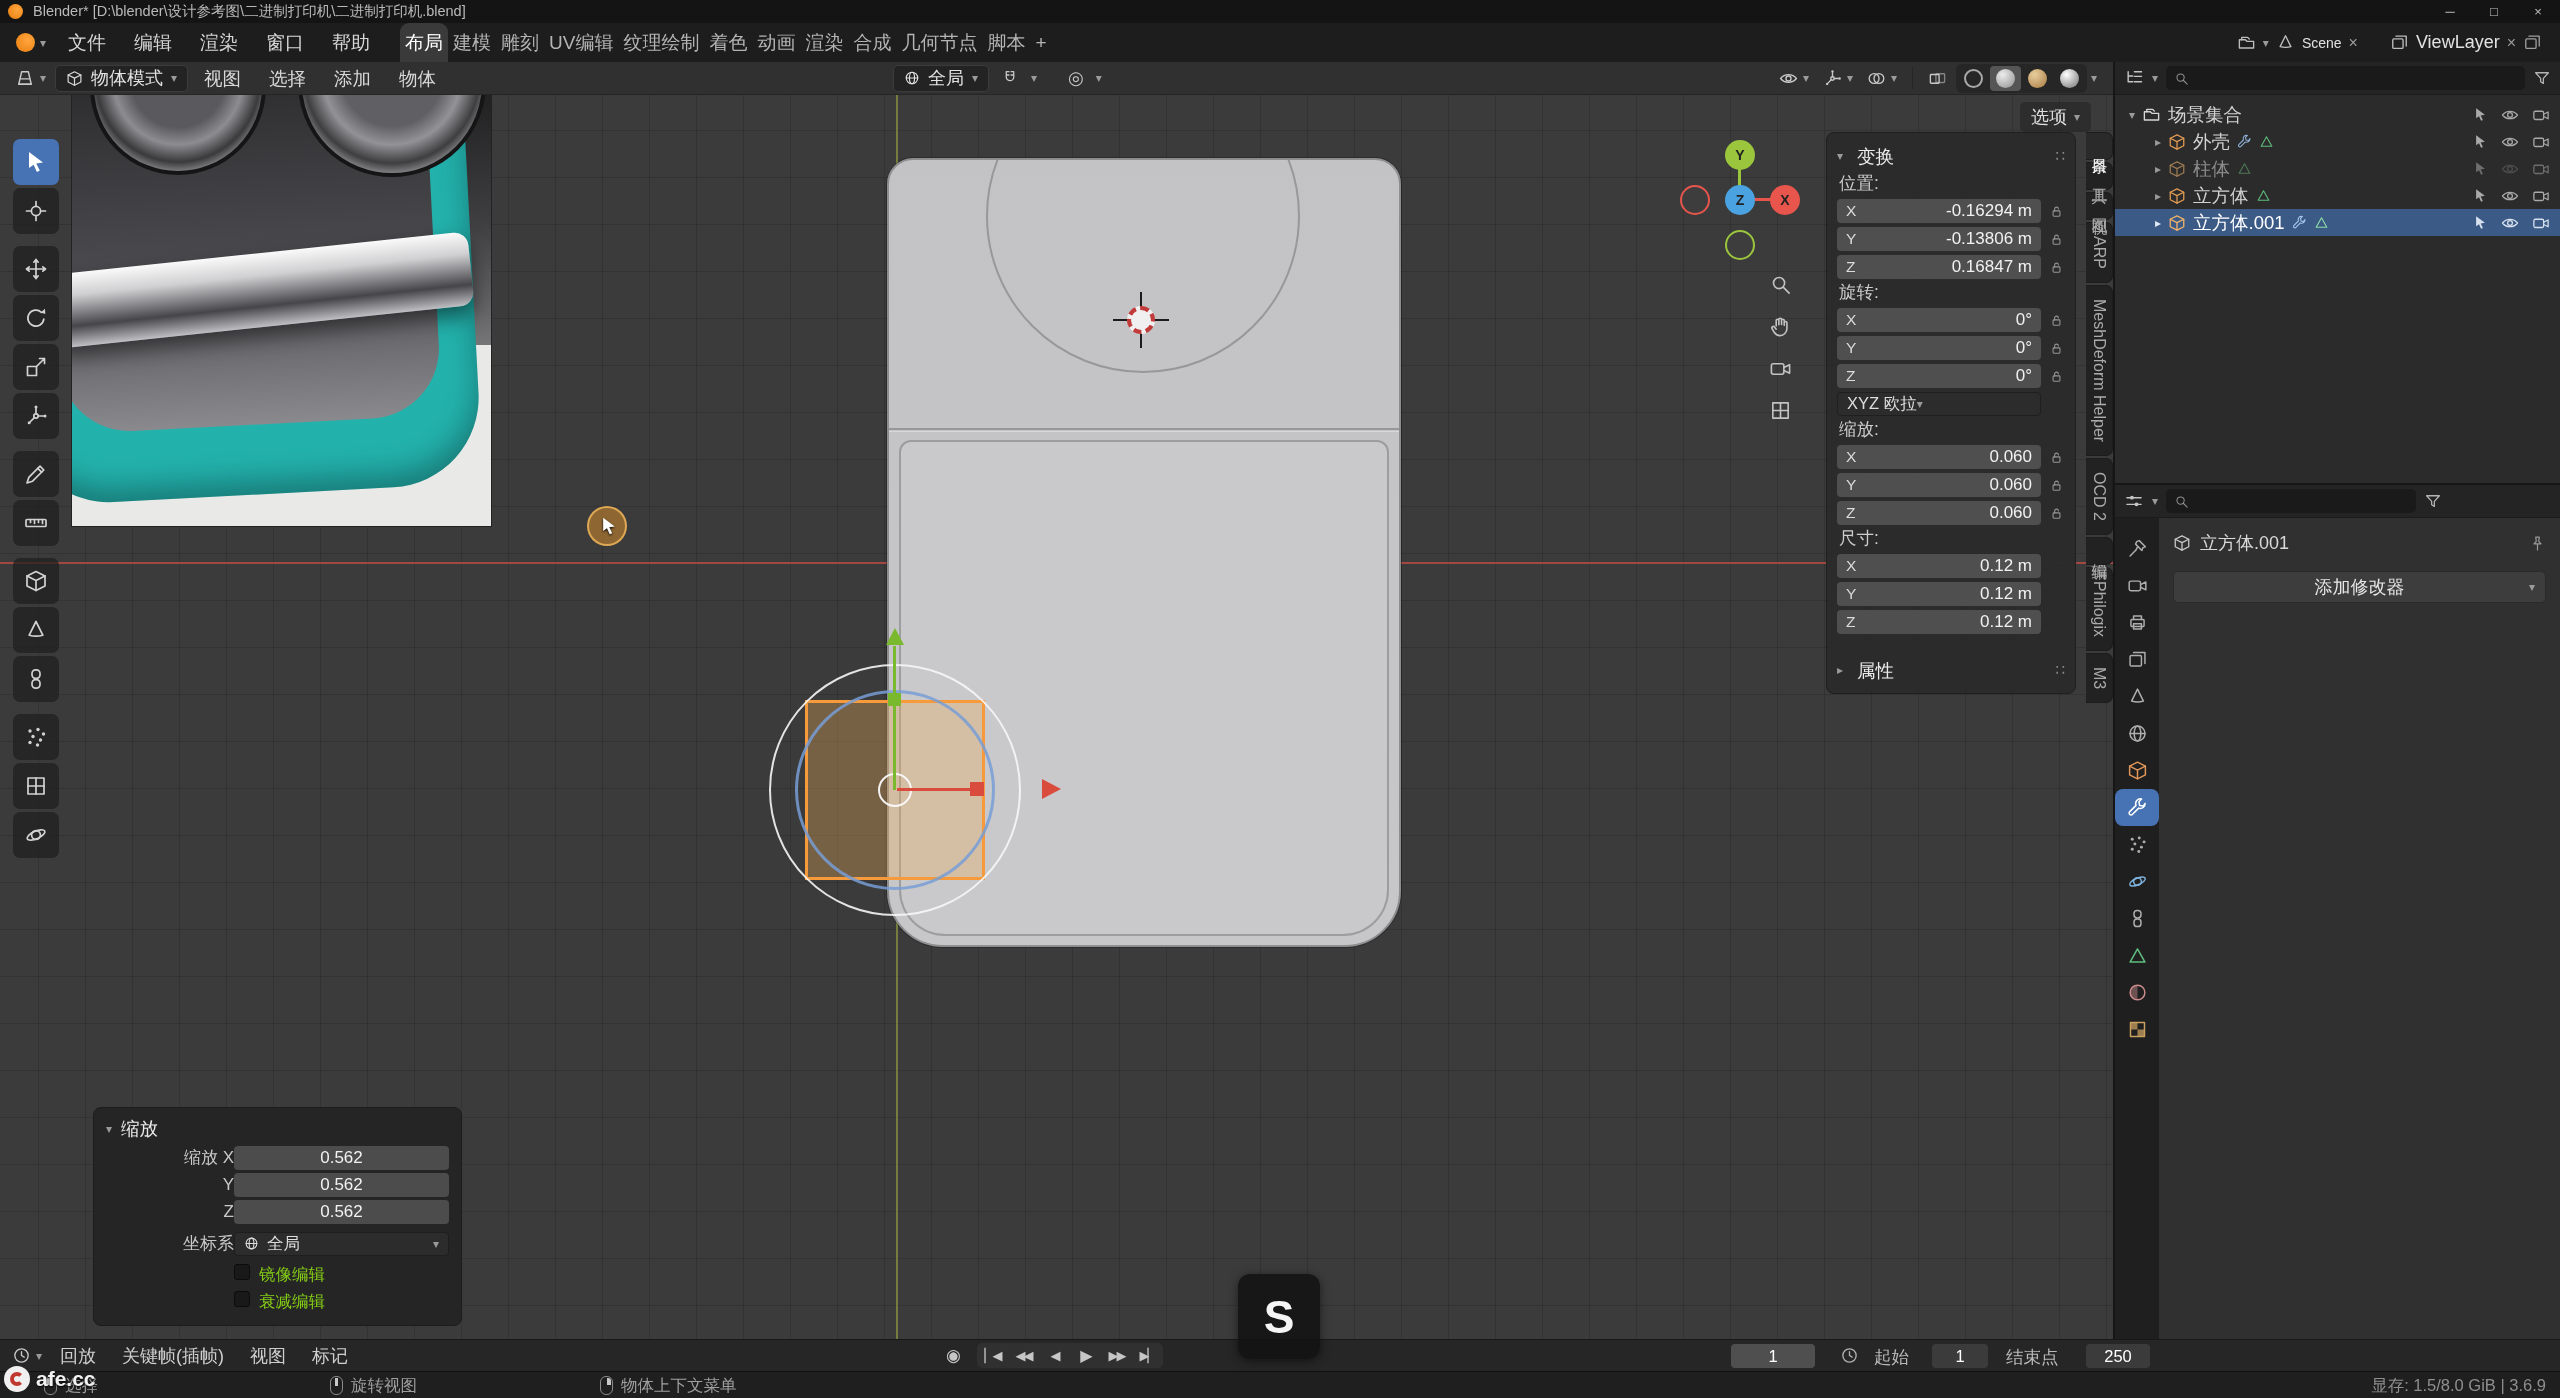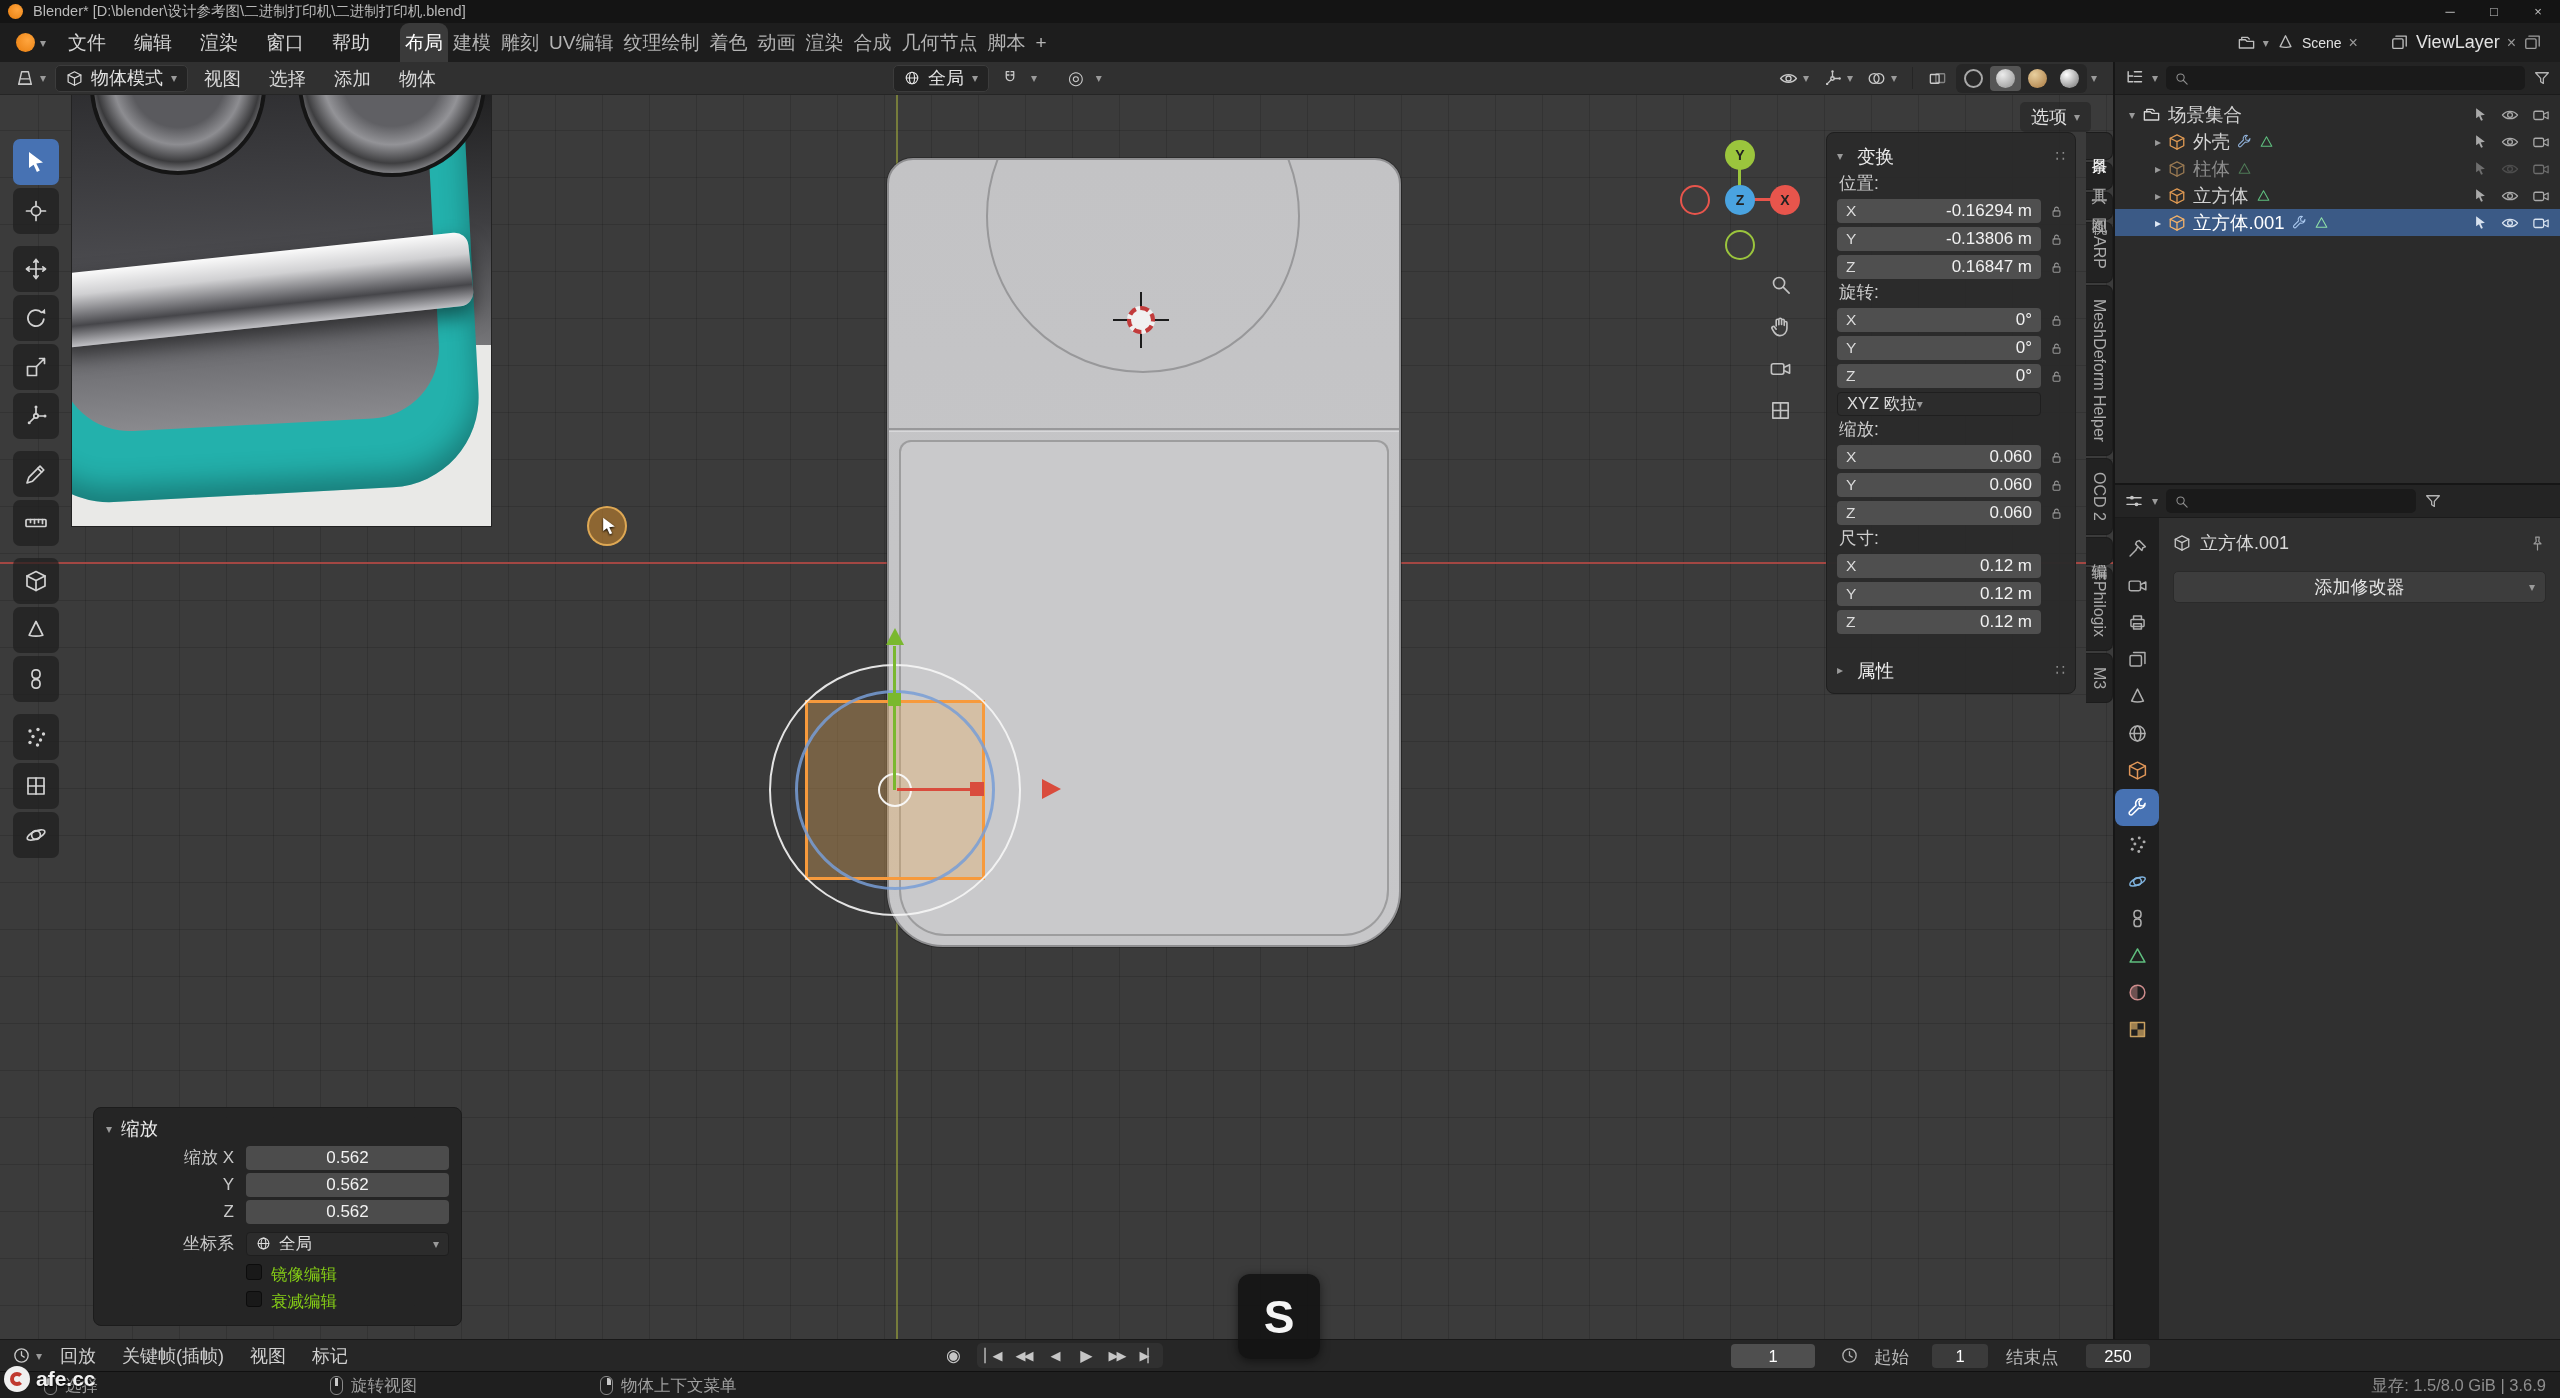--- a/index.html
+++ b/index.html
@@ -54,21 +54,21 @@
   .searchbox{flex:1;height:24px;background:#1a1a1a;border-radius:5px;display:flex;align-items:center;gap:7px;padding:0 8px;color:#8f8f8f}
   .searchbox input{flex:1;background:transparent;border:none;outline:none;color:#ddd;font-size:16px;min-width:0}
   .orow{position:absolute;left:0;width:445px;height:27px;display:flex;align-items:center;gap:7px;padding:0 10px 0 14px;font-size:18.5px;color:#d2d2d2}
   .orow.sel{background:#3b5a86;color:#fff}
   .oicons{margin-left:auto;display:flex;gap:13px;color:#a9a9a9;align-items:center}
   .ptab{width:44px;height:37px;display:flex;align-items:center;justify-content:center;color:#aeaeae}
   .ptab.active{background:#4772b3;border-radius:8px;color:#fff}
   
   #oppanel{position:absolute;left:93px;top:1012px;width:369px;height:219px;background:rgba(36,36,36,.96);border:1px solid #1c1c1c;border-radius:8px;padding:5px 12px 0}
   .ophead{height:31px;display:flex;gap:9px;align-items:center;color:#ececec;font-size:18.5px}
-  .oprow{display:flex;align-items:center;height:27px;gap:12px}
+  .oprow{display:flex;align-items:center;height:27px;gap:0}
   .oplabel{width:128px;text-align:right;font-size:17px;color:#c9c9c9;white-space:nowrap}
   .opfield{flex:1;height:24px;background:#4c4c4c;border-radius:4px;display:flex;align-items:center;justify-content:center;font-size:17px;color:#f2f2f2}
   .opdrop{flex:1;height:24px;background:#2c2c2c;border:1px solid #1e1e1e;border-radius:4px;display:flex;align-items:center;gap:8px;padding:0 9px;font-size:16.5px;color:#ddd}
   .opcheck{flex:1;display:flex;gap:9px;align-items:flex-start;font-size:16.5px;color:#84cc16}
   .cbox{width:16px;height:16px;background:#191919;border:1px solid #0c0c0c;border-radius:3px}
   
   #timeline{position:absolute;left:0;top:1339px;width:2560px;height:32px;background:#262626;border-top:1px solid #181818;display:flex;align-items:center}
   .tmenu{padding:0 13px;color:#cfcfcf;font-size:18px;white-space:nowrap}
   .tbtnrow{display:flex;background:#303030;border-radius:5px;overflow:hidden}
   .tbtn{width:31px;height:25px;display:flex;align-items:center;justify-content:center;color:#c6c6c6;font-size:13px;letter-spacing:-2px}

